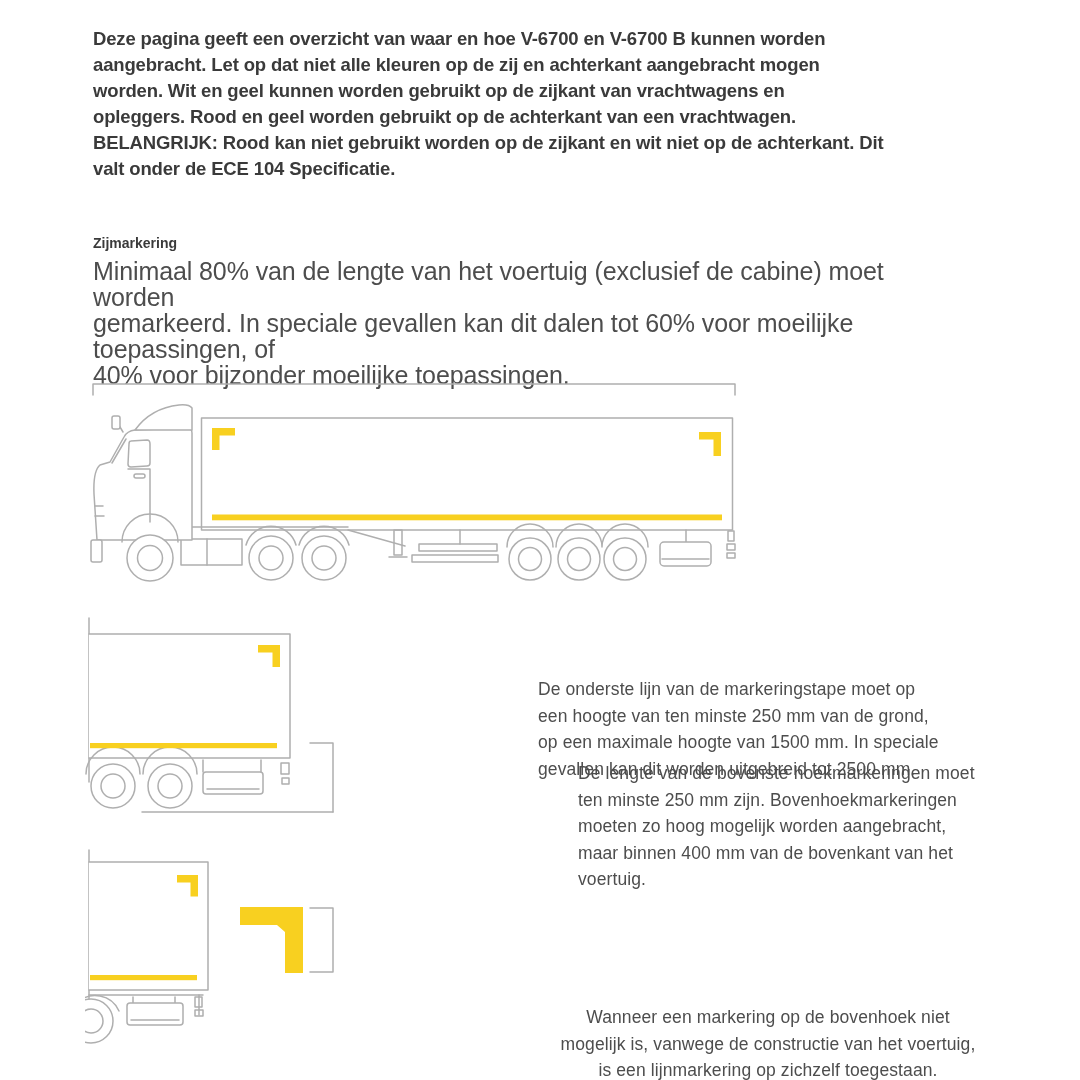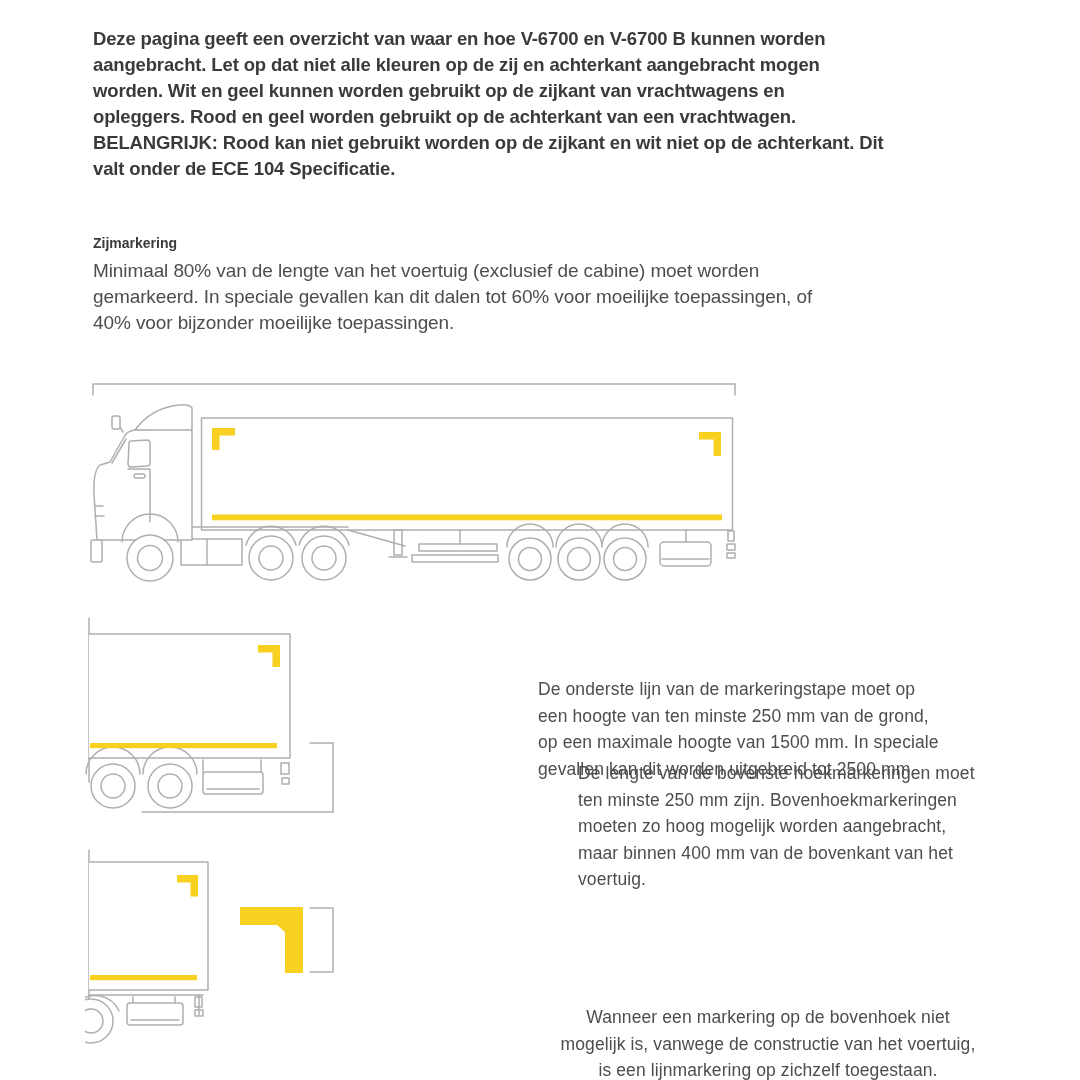--- a/index.html
+++ b/index.html
@@ -19,21 +19,21 @@
     color:var(--text-strong);
     letter-spacing:-0.15px;
   }
   #side-heading{
     left:93px;top:231px;
     font-size:14px;line-height:24px;font-weight:700;
     color:var(--text-strong);
   }
   #side-paragraph{
     left:93px;top:258px;width:870px;
-    font-size:19px;line-height:26px;font-weight:400;
+    font-size:25px;line-height:26px;font-weight:400;
     color:var(--text-body);
     letter-spacing:-0.1px;
   }
   .note{
     left:538px;width:460px;
     font-size:17.5px;line-height:26.5px;font-weight:400;
     color:var(--text-body);
     letter-spacing:0.1px;
   }
   #note-0{top:676px;}

